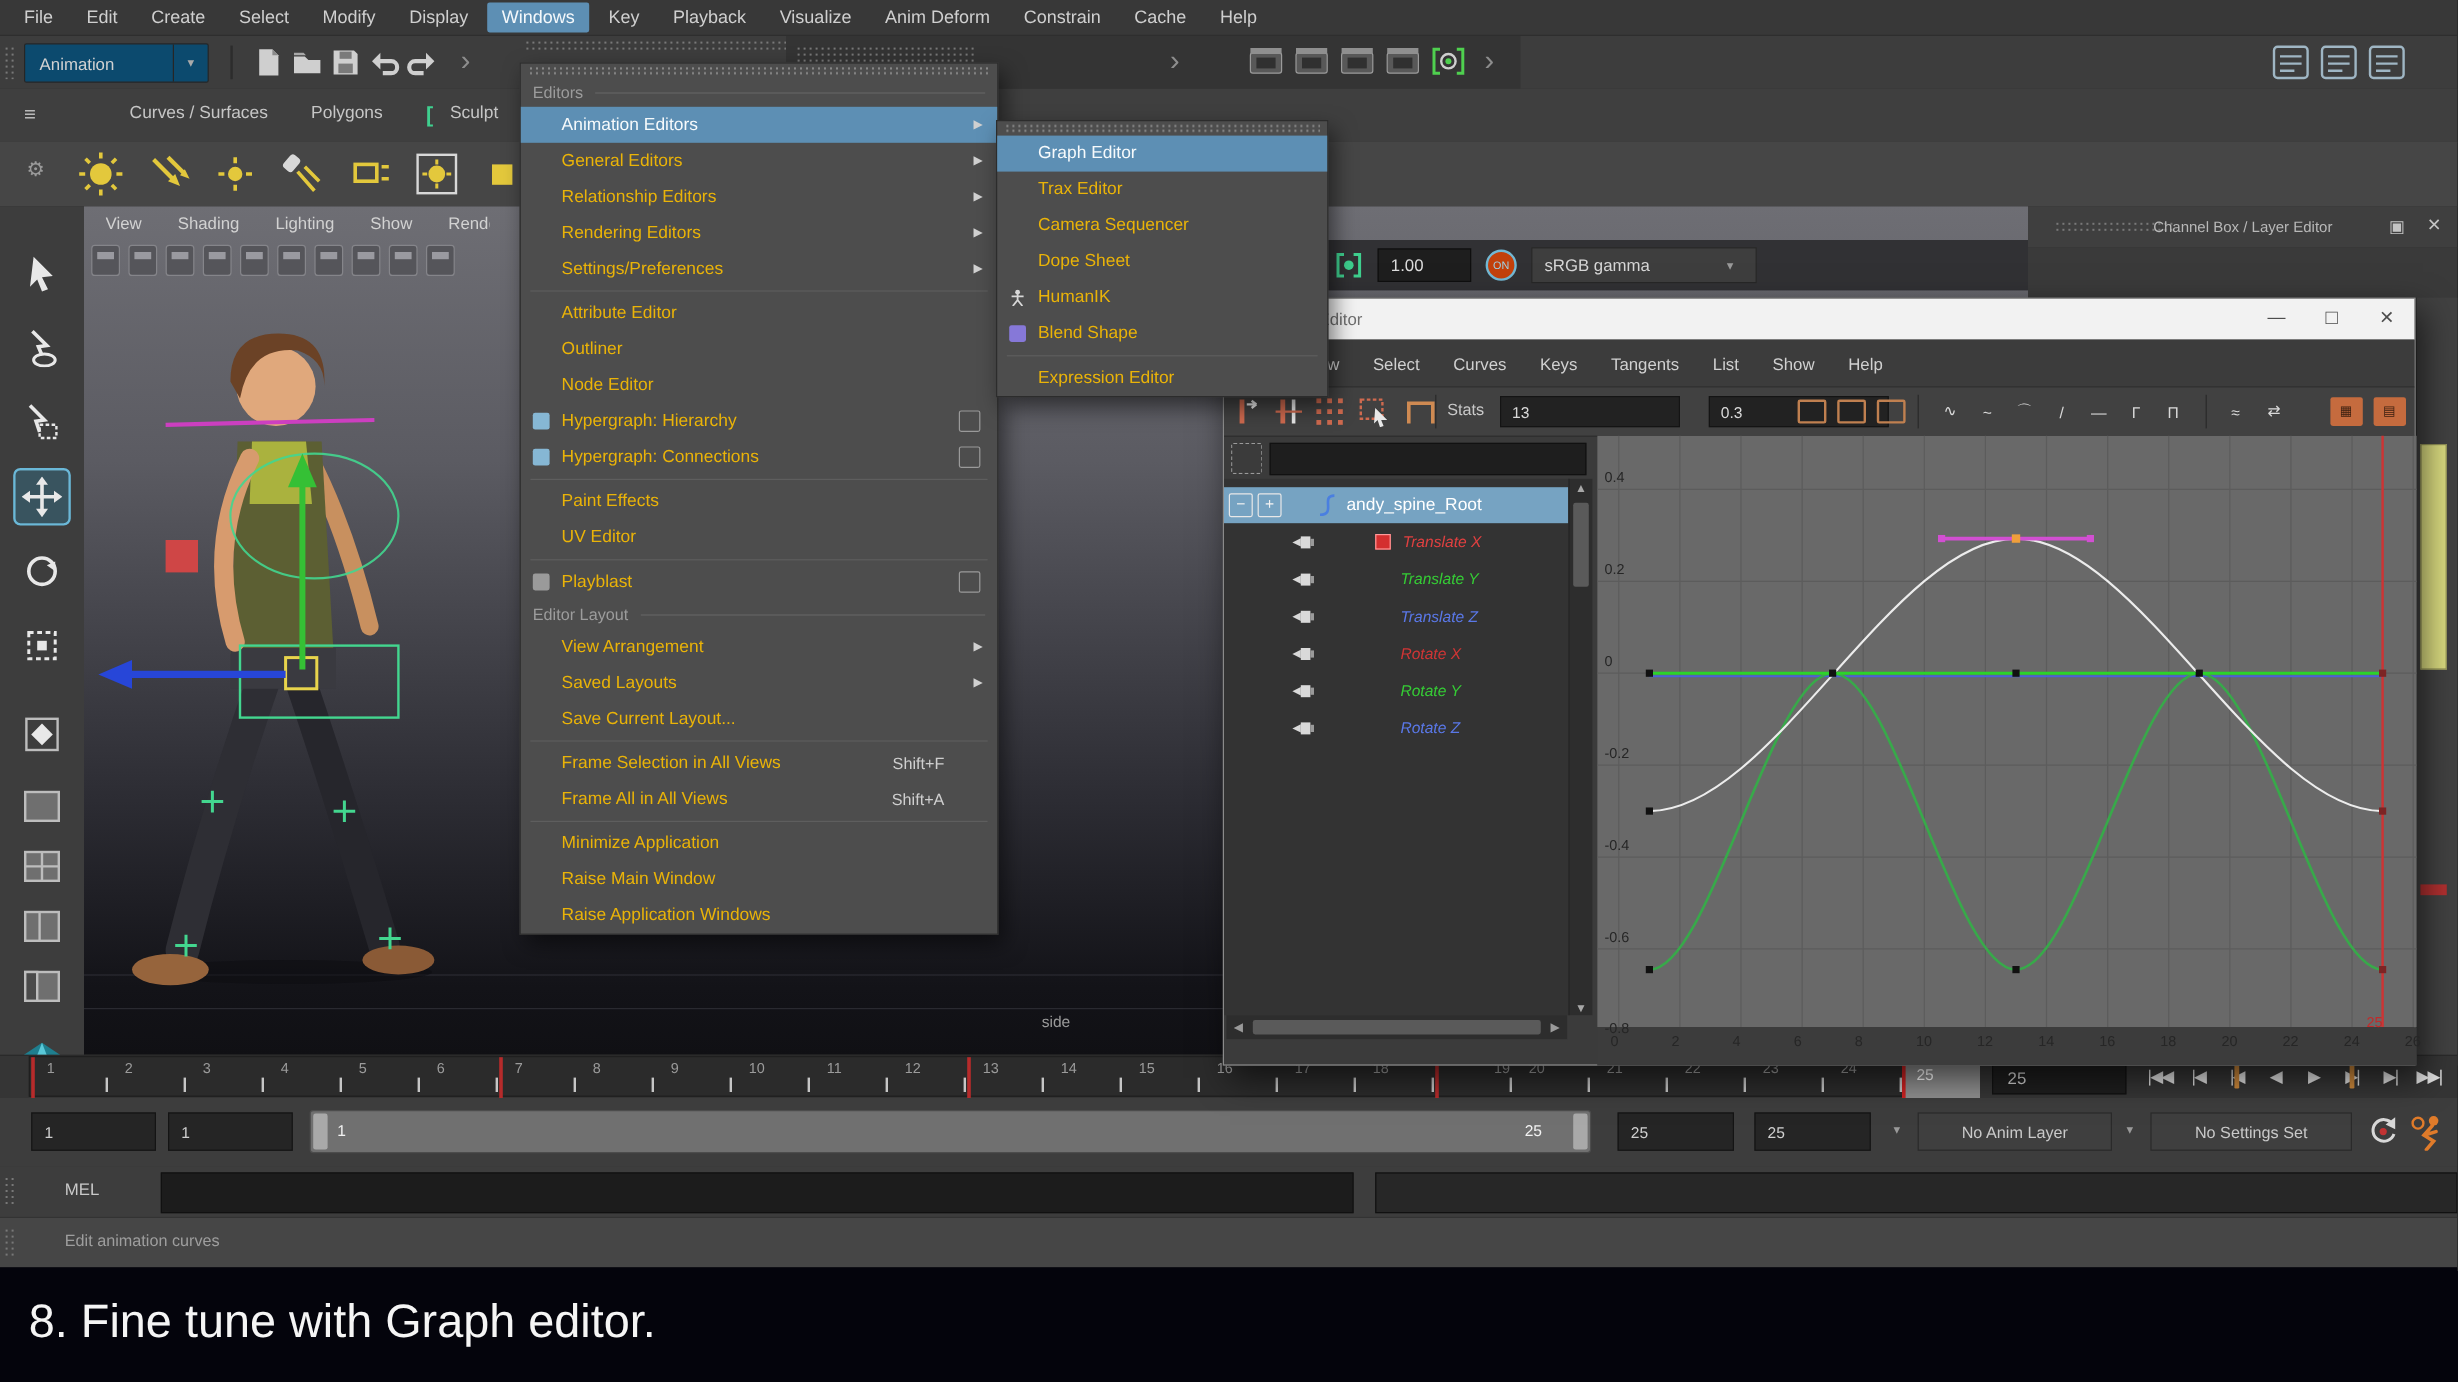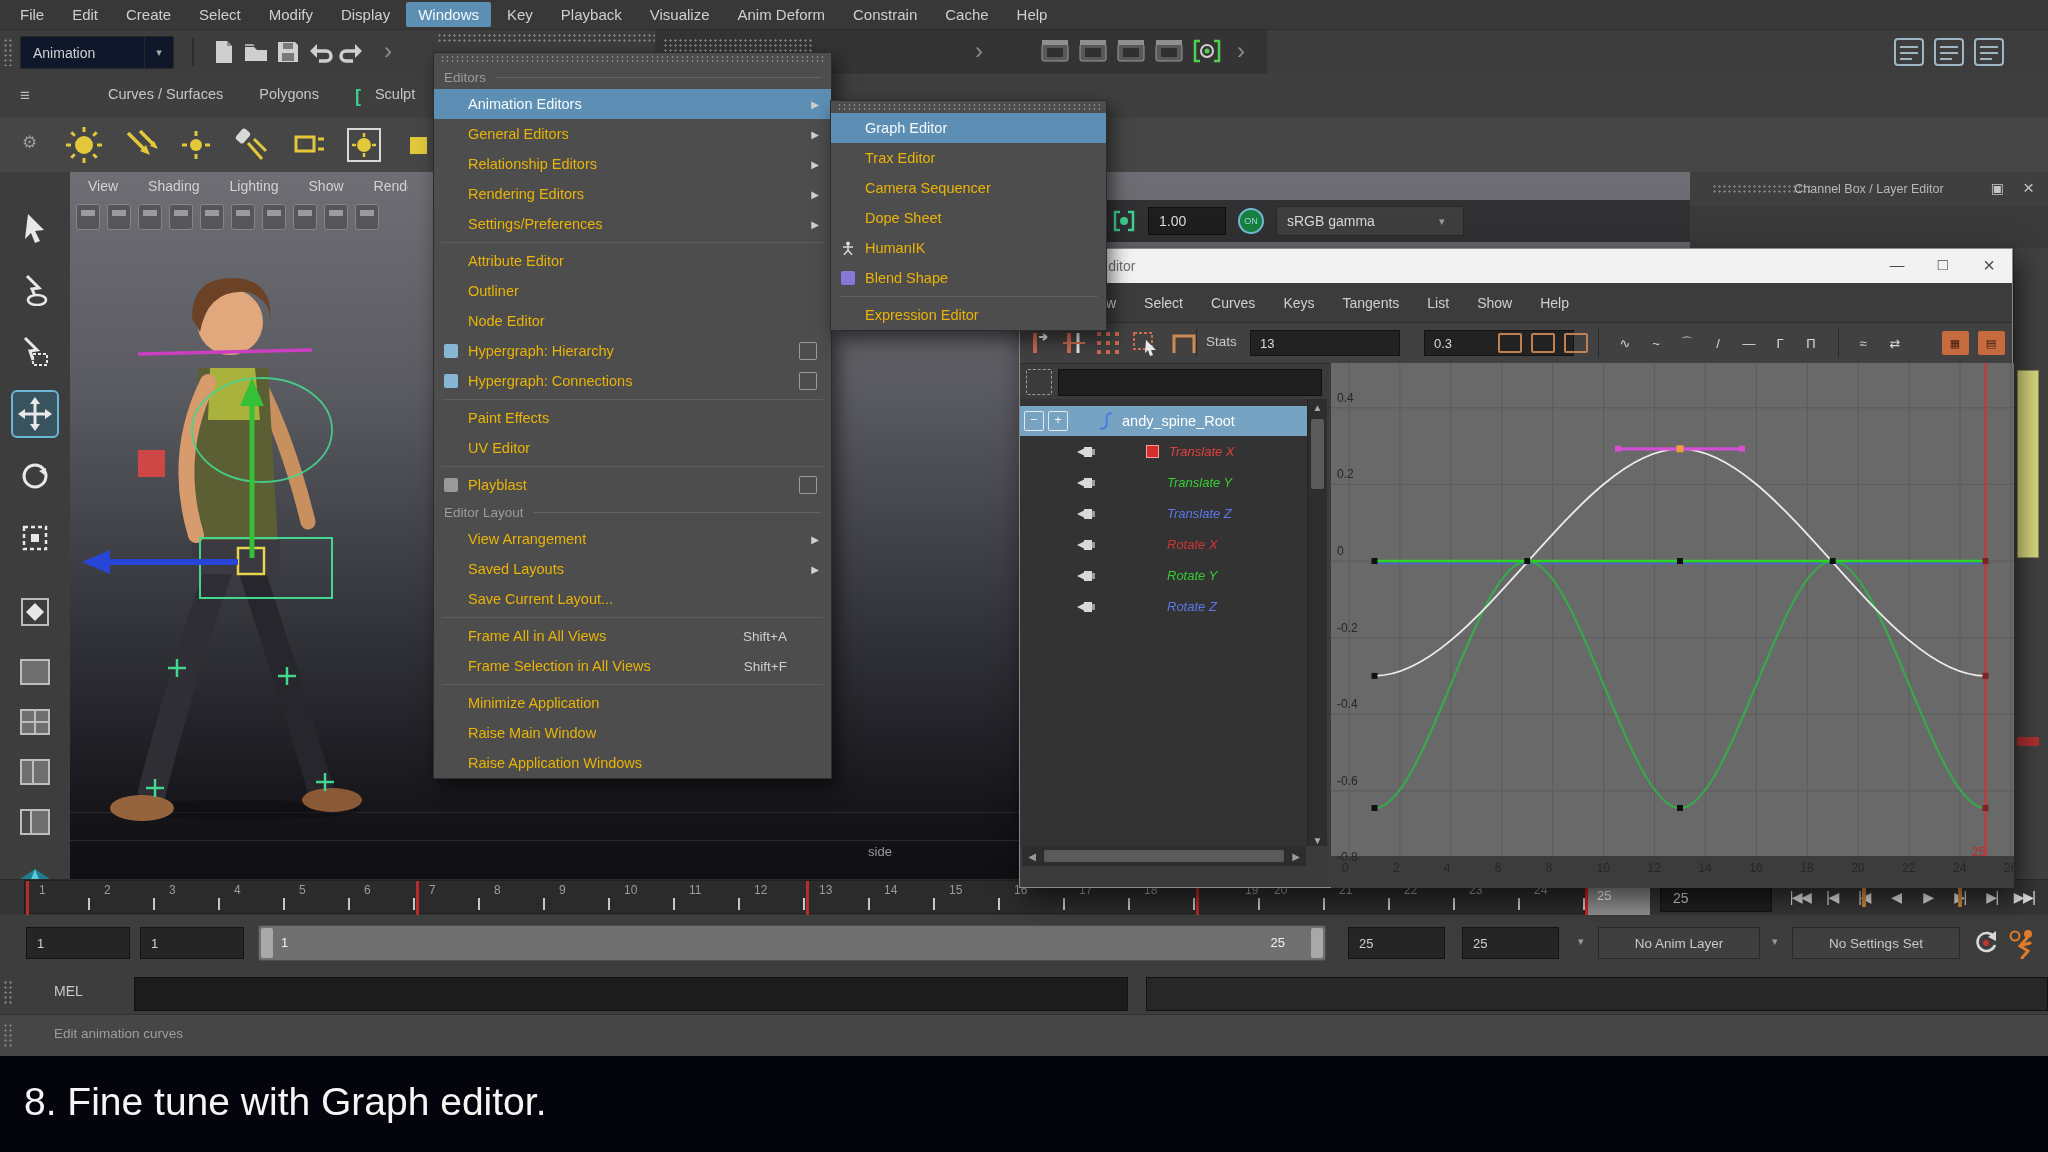--- a/index.html
+++ b/index.html
@@ -8,21 +8,21 @@
        background:#3d3d3d;color:#ccc;-webkit-font-smoothing:antialiased;}
   .abs{position:absolute;}
   .grip{background-image:radial-gradient(#787878 1px,transparent 1.3px);background-size:5px 5px;}
   
   #menubar{left:0;top:0;width:2048px;height:30px;background:#383838;display:flex;align-items:center;
            padding-left:8px;gap:4px;border-bottom:1px solid #2e2e2e;box-sizing:border-box;}
   .mb-item{padding:4px 12px;font-size:15px;color:#cfcfcf;border-radius:2px;}
   .mb-item.active{background:#5d8fb4;color:#f4f8fb;}
   
   #toolbar{left:0;top:30px;width:2048px;height:44px;background:#3d3d3d;border-bottom:1px solid #333;}
-  #menusetBox{left:20px;top:6px;width:152px;height:31px;background:#0f172a;border:1px solid #262626;
+  #menusetBox{left:20px;top:6px;width:152px;height:31px;background:#0c4a6e;border:1px solid #262626;
               display:flex;align-items:center;border-radius:2px;}
   #menusetBox .lbl{flex:1;padding-left:12px;font-size:14px;color:#d2d2d2;}
   #menusetBox .dd{width:28px;height:100%;border-left:1px solid #262626;display:flex;align-items:center;justify-content:center;color:#aaa;font-size:11px;}
   .tb-sep{left:192px;top:8px;width:2px;height:28px;background:#2c2c2c;}
   .tb-ic{top:8px;width:32px;height:28px;display:flex;align-items:center;justify-content:center;}
   .chev{top:6px;color:#8d8d8d;font-size:24px;line-height:30px;}
   #nlsStrip{left:655px;top:30px;width:612px;height:44px;background:#343434;}
   #nlsBox{left:822px;top:37px;width:140px;height:30px;color:#b9b9b9;font-size:14px;line-height:30px;text-align:center;}
   
   #shelfTabs{left:0;top:74px;width:2048px;height:44px;background:#3f3f3f;border-bottom:1px solid #343434;
@@ -37,21 +37,21 @@
   
   #viewport{left:70px;top:172px;width:1620px;height:707px;
             background:linear-gradient(#6e6e74 0%,#5b5b62 30%,#2c2c33 70%,#131318 92%,#101014 100%);overflow:hidden;}
   #vpMenus{left:18px;top:6px;width:320px;height:24px;display:flex;gap:30px;overflow:hidden;white-space:nowrap;}
   .vp-menu{font-size:14px;color:#d2d2d2;}
   #vpIcons{left:6px;top:32px;display:flex;gap:7px;}
   .vp-ic{width:24px;height:26px;background:#55555a;border:1px solid #85858a;border-radius:3px;box-sizing:border-box;}
   .vp-ic i{display:block;margin:5px 4px;height:6px;background:#9a9aa0;}
   #gammaStrip{left:1002px;top:28px;width:618px;height:42px;background:#313134;display:flex;align-items:center;gap:12px;padding-left:40px;box-sizing:border-box;}
   #expField{width:66px;height:26px;background:#1e1e1e;border:1px solid #0f0f0f;color:#dcdcdc;font-size:14px;line-height:26px;padding-left:10px;}
-  #gammaToggle{width:26px;height:26px;border-radius:50%;background:#15803d;border:2px solid #72b8d4;box-sizing:border-box;color:#9fd2e6;font-size:9px;text-align:center;line-height:22px;}
+  #gammaToggle{width:26px;height:26px;border-radius:50%;background:#c2410c;border:2px solid #72b8d4;box-sizing:border-box;color:#9fd2e6;font-size:9px;text-align:center;line-height:22px;}
   #gammaDD{width:186px;height:28px;background:#3e3e3e;border:1px solid #272727;display:flex;align-items:center;}
   #gammaDD span{flex:1;padding-left:10px;font-size:14px;color:#d6d6d6;}
   #gammaDD b{width:24px;color:#9a9a9a;font-size:11px;font-weight:normal;}
   #camLabel{left:0;top:672px;width:100%;text-align:center;font-size:13px;color:#9a9a9a;}
   .groundline{left:0;width:100%;height:1px;background:#3a3a42;opacity:.6;}
   
   #chanHeader{left:1690px;top:172px;width:358px;height:34px;background:#3f3f3f;border-bottom:1px solid #333;}
   #chanHeader .ttl{position:absolute;left:0;top:0;width:100%;text-align:center;line-height:34px;font-size:12.5px;color:#b8b8b8;}
   #chanBody{left:1690px;top:206px;width:358px;height:673px;background:#3a3a3a;}
   #chanSliver{left:2013px;top:248px;width:35px;height:640px;background:#414141;border-left:1px solid #2d2d2d;}
@@ -983,29 +983,29 @@
       <div class="wm-item">
         <span class="wm-gutter"></span>
         <span class="wlab">Save Current Layout...</span>
         <span class="wm-spacer"></span>
       </div>
       <div class="wm-sep">
         <i></i>
       </div>
       <div class="wm-item">
         <span class="wm-gutter"></span>
+        <span class="wlab">Frame Selection in All Views</span>
+        <span class="wm-spacer"></span>
+        <span class="wm-sc">Shift+F</span>
+      </div>
+      <div class="wm-item">
+        <span class="wm-gutter"></span>
         <span class="wlab">Frame All in All Views</span>
         <span class="wm-spacer"></span>
         <span class="wm-sc">Shift+A</span>
-      </div>
-      <div class="wm-item">
-        <span class="wm-gutter"></span>
-        <span class="wlab">Frame Selection in All Views</span>
-        <span class="wm-spacer"></span>
-        <span class="wm-sc">Shift+F</span>
       </div>
       <div class="wm-sep">
         <i></i>
       </div>
       <div class="wm-item">
         <span class="wm-gutter"></span>
         <span class="wlab">Minimize Application</span>
         <span class="wm-spacer"></span>
       </div>
       <div class="wm-item">

